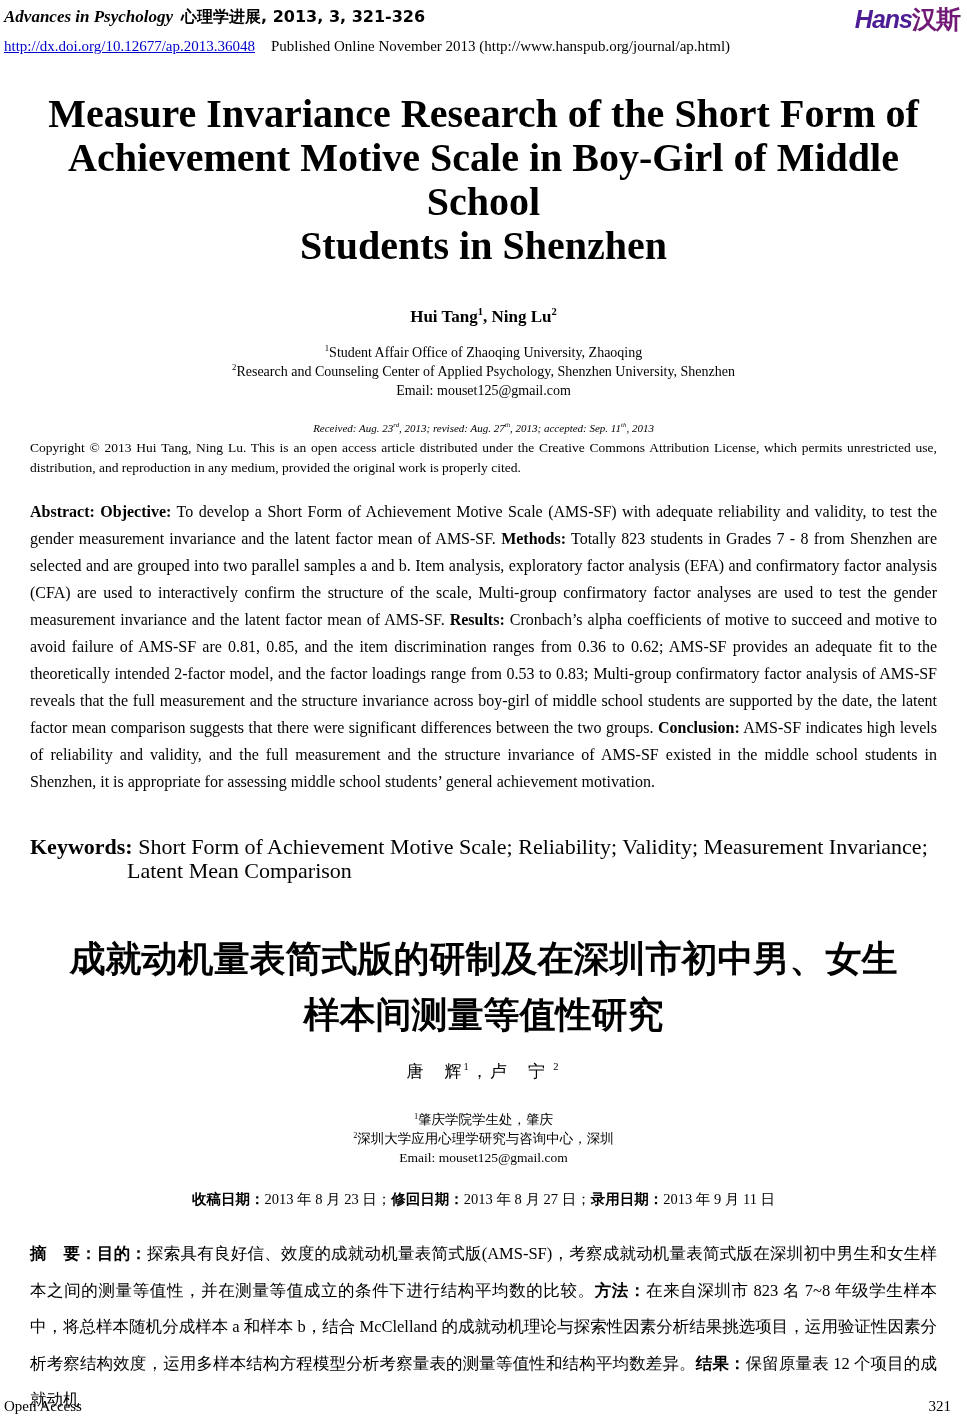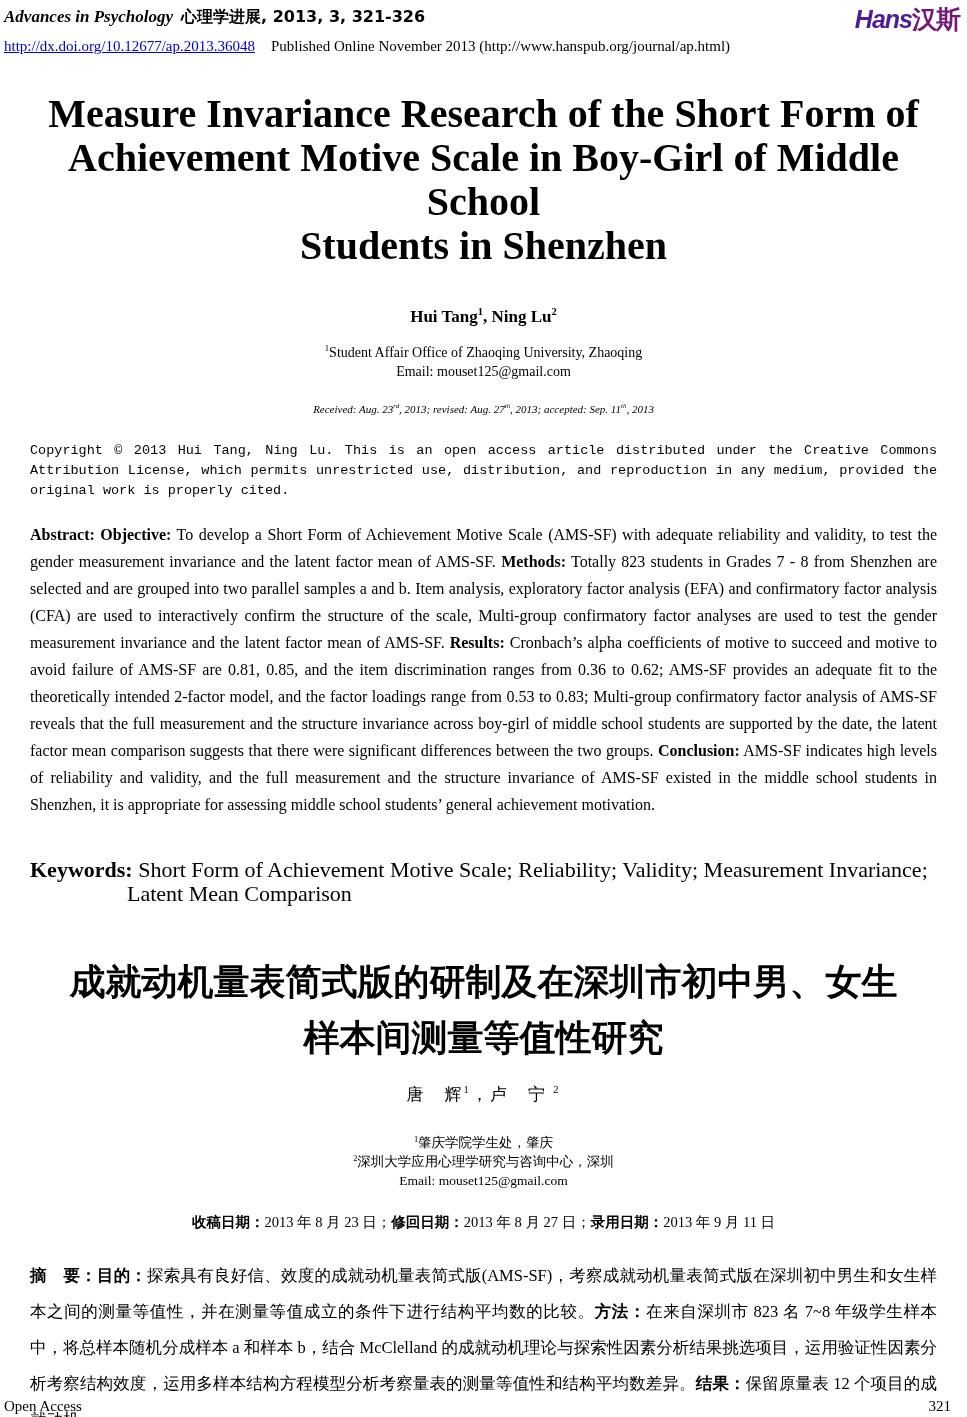--- a/index.html
+++ b/index.html
@@ -20,30 +20,30 @@
   .header-row2 { font-size:15px; line-height:20px; margin-top:3px; }
   .doi-link { color:#0000cc; text-decoration:underline; cursor:pointer; }
   .published-info { margin-left:16px; }
   
   .content { padding:0 30px; }
   .pre-lines { white-space:pre-line; }
   .title-en { margin-top:36px; text-align:center; font-size:40px; font-weight:bold; line-height:44px; }
   .authors-en { margin-top:38px; text-align:center; font-size:17px; font-weight:bold; line-height:22px; }
   .affil { margin-top:15px; text-align:center; font-size:14px; line-height:19px; }
   .received-en { margin-top:19px; text-align:center; font-size:11px; line-height:19px;font-style:italic; }
-  .copyright { margin-top:22px; font-size:13.5px; line-height:20px; text-align:justify;font-family:Liberation Mono, monospace; }
+  .copyright { font-size:13.5px; line-height:20px; text-align:justify; }
   .abstract-en { margin-top:20px; font-size:16px; line-height:27px; text-align:justify; }
   .keywords { margin-top:40px; font-size:22px; line-height:24px; padding-left:97px; text-indent:-97px; }
   .title-cn { margin-top:46px; text-align:center; font-size:36px; font-weight:bold; line-height:56px;
               font-family:"DejaVu Sans","Liberation Sans",sans-serif; }
   .authors-cn { margin-top:18px; text-align:center; font-size:17px; line-height:22px; letter-spacing:2px; }
   .affil-cn { margin-top:27px; text-align:center; font-size:13.5px; line-height:19px; }
   .dates-cn { margin-top:23px; text-align:center; font-size:14.5px; line-height:19px; }
   .abstract-cn { margin-top:26px; font-size:16.5px; line-height:36px; text-align:justify; }
-  .abstract-cn .b, .title-cn, .dates-cn .b { font-family:Liberation Serif, serif;margin-top:48px; }
+  .abstract-cn .b, .title-cn, .dates-cn .b { font-family:Liberation Sans, sans-serif;margin-top:48px; }
   .b { font-weight:bold; }
   sup { font-size:0.62em; line-height:0; }
   
   .footer { position:absolute; left:0; right:0; bottom:2px; display:flex; justify-content:space-between;
             padding:0 16px 0 4px; font-size:15px; line-height:18px; }
 </style>
 </head>
 <body>
 
 <div class="header">
@@ -63,20 +63,21 @@
 <div class="content">
 
   <h1 class="title-en pre-lines">Measure Invariance Research of the Short Form of
 Achievement Motive Scale in Boy-Girl of Middle School
 Students in Shenzhen</h1>
 
   <div class="authors-en"><span>Hui Tang</span><sup>1</sup><span>, Ning Lu</span><sup>2</sup></div>
 
   <div class="affil">
     <div><sup>1</sup><span>Student Affair Office of Zhaoqing University, Zhaoqing</span></div>
+    <div><sup>2</sup><span>Research and Counseling Center of Applied Psychology, Shenzhen University, Shenzhen</span></div>
     <div>Email: mouset125@gmail.com</div>
   </div>
 
   <div class="received-en"><span>Received: Aug. 23</span><sup>rd</sup><span>, 2013; revised: Aug. 27</span><sup>th</sup><span>, 2013; accepted: Sep. 11</span><sup>th</sup><span>, 2013</span></div>
 
   <p class="copyright">Copyright © 2013 Hui Tang, Ning Lu. This is an open access article distributed under the Creative Commons Attribution License, which permits unrestricted use, distribution, and reproduction in any medium, provided the original work is properly cited.</p>
 
   <p class="abstract-en"><span class="b">Abstract: Objective:</span><span> To develop a Short Form of Achievement Motive Scale (AMS-SF) with adequate reliability and validity, to test the gender measurement invariance and the latent factor mean of AMS-SF. </span><span class="b">Methods:</span><span> Totally 823 students in Grades 7 - 8 from Shenzhen are selected and are grouped into two parallel samples a and b. Item analysis, exploratory factor analysis (EFA) and confirmatory factor analysis (CFA) are used to interactively confirm the structure of the scale, Multi-group confirmatory factor analyses are used to test the gender measurement invariance and the latent factor mean of AMS-SF. </span><span class="b">Results:</span><span> Cronbach’s alpha coefficients of motive to succeed and motive to avoid failure of AMS-SF are 0.81, 0.85, and the item discrimination ranges from 0.36 to 0.62; AMS-SF provides an adequate fit to the theoretically intended 2-factor model, and the factor loadings range from 0.53 to 0.83; Multi-group confirmatory factor analysis of AMS-SF reveals that the full measurement and the structure invariance across boy-girl of middle school students are supported by the date, the latent factor mean comparison suggests that there were significant differences between the two groups. </span><span class="b">Conclusion:</span><span> AMS-SF indicates high levels of reliability and validity, and the full measurement and the structure invariance of AMS-SF existed in the middle school students in Shenzhen, it is appropriate for assessing middle school students’ general achievement motivation.</span></p>
 
   <p class="keywords"><span class="b">Keywords:</span><span> Short Form of Achievement Motive Scale; Reliability; Validity; Measurement Invariance; Latent Mean Comparison</span></p>

